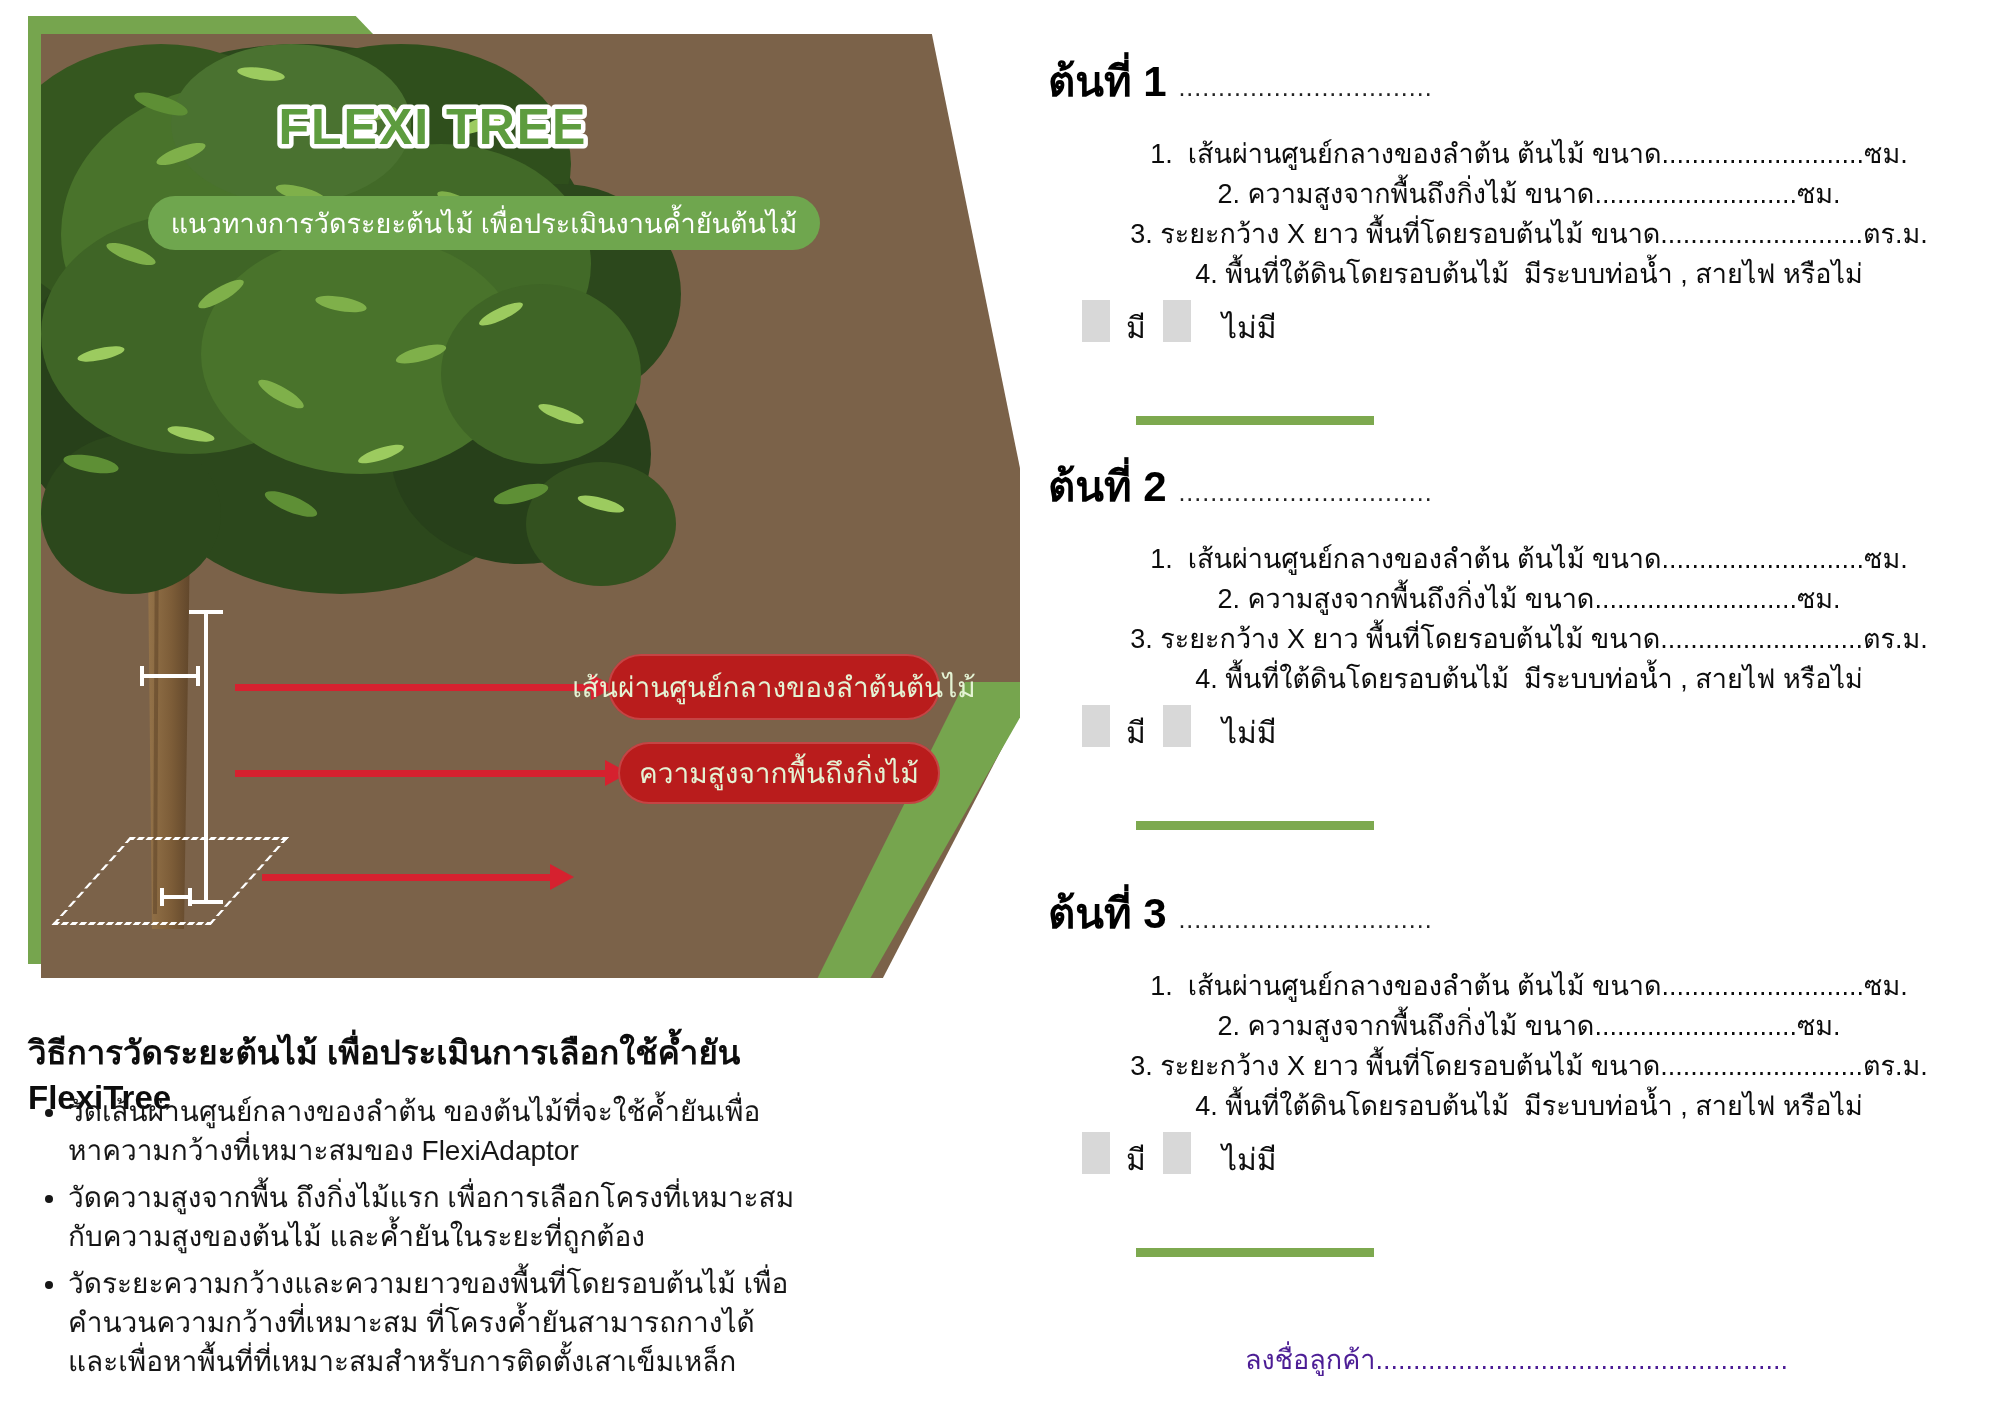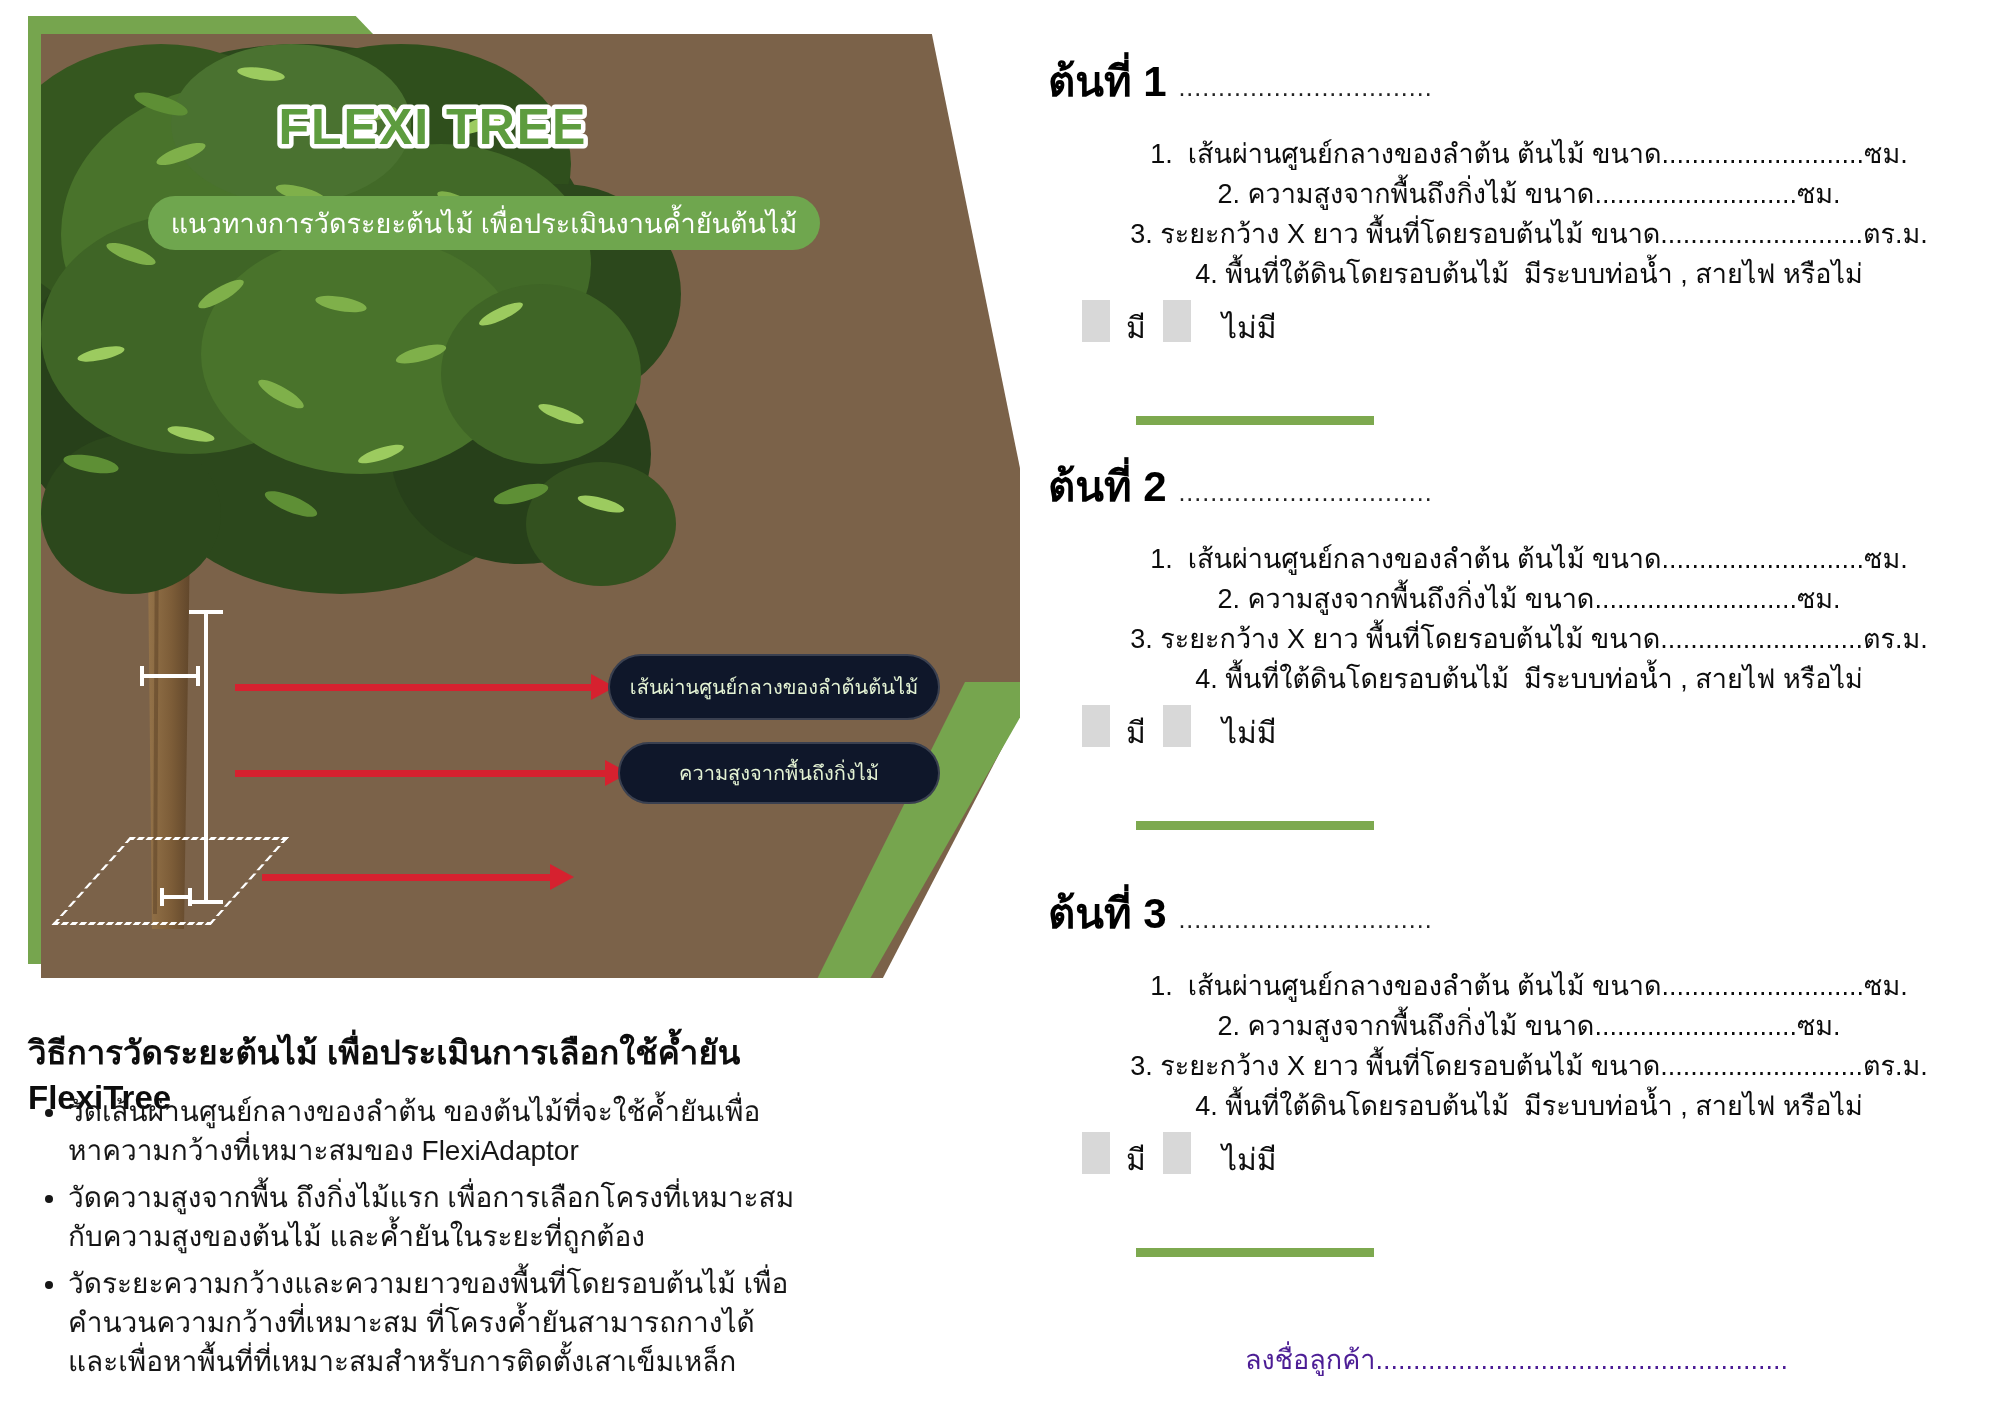--- a/index.html
+++ b/index.html
@@ -18,22 +18,22 @@
          clip-path:polygon(75% 0,100% 0,100% 12%,32% 100%,8% 100%);}
 
   .logo-svg{left:250px;top:66px;width:310px;height:100px;overflow:visible;}
   .logo-svg text{font-family:"Liberation Sans","DejaVu Sans",sans-serif;font-weight:800;
          letter-spacing:2px;}
 
   .banner{left:120px;top:180px;width:672px;height:54px;background:#6fa64e;border-radius:27px;
          display:flex;align-items:center;justify-content:center;color:#ffffff;
          font-size:27px;white-space:nowrap;}
 
-  .pill{background:#0f172a;border-radius:33px;display:flex;align-items:center;justify-content:center;
-         color:#e4f3d4;font-size:20px;white-space:nowrap;box-shadow:inset 0 0 0 2px rgba(255,255,255,0.18);}
+  .pill{background:#b91c1c;border-radius:33px;display:flex;align-items:center;justify-content:center;
+         color:#e4f3d4;font-size:28px;white-space:nowrap;box-shadow:inset 0 0 0 2px rgba(255,255,255,0.18);}
   .pill1{left:580px;top:638px;width:332px;height:66px;}
   .pill2{left:590px;top:726px;width:322px;height:62px;}
   .pill3{left:542px;top:828px;width:375px;height:66px;}
 
   .arrow{height:7px;background:#d6212f;}
   .arrow::after{content:"";position:absolute;right:-22px;top:-10px;border-left:24px solid #d6212f;
          border-top:13px solid transparent;border-bottom:13px solid transparent;}
   .arrow1{left:207px;top:668px;width:358px;}
   .arrow2{left:207px;top:754px;width:372px;}
   .arrow3{left:234px;top:858px;width:290px;}

